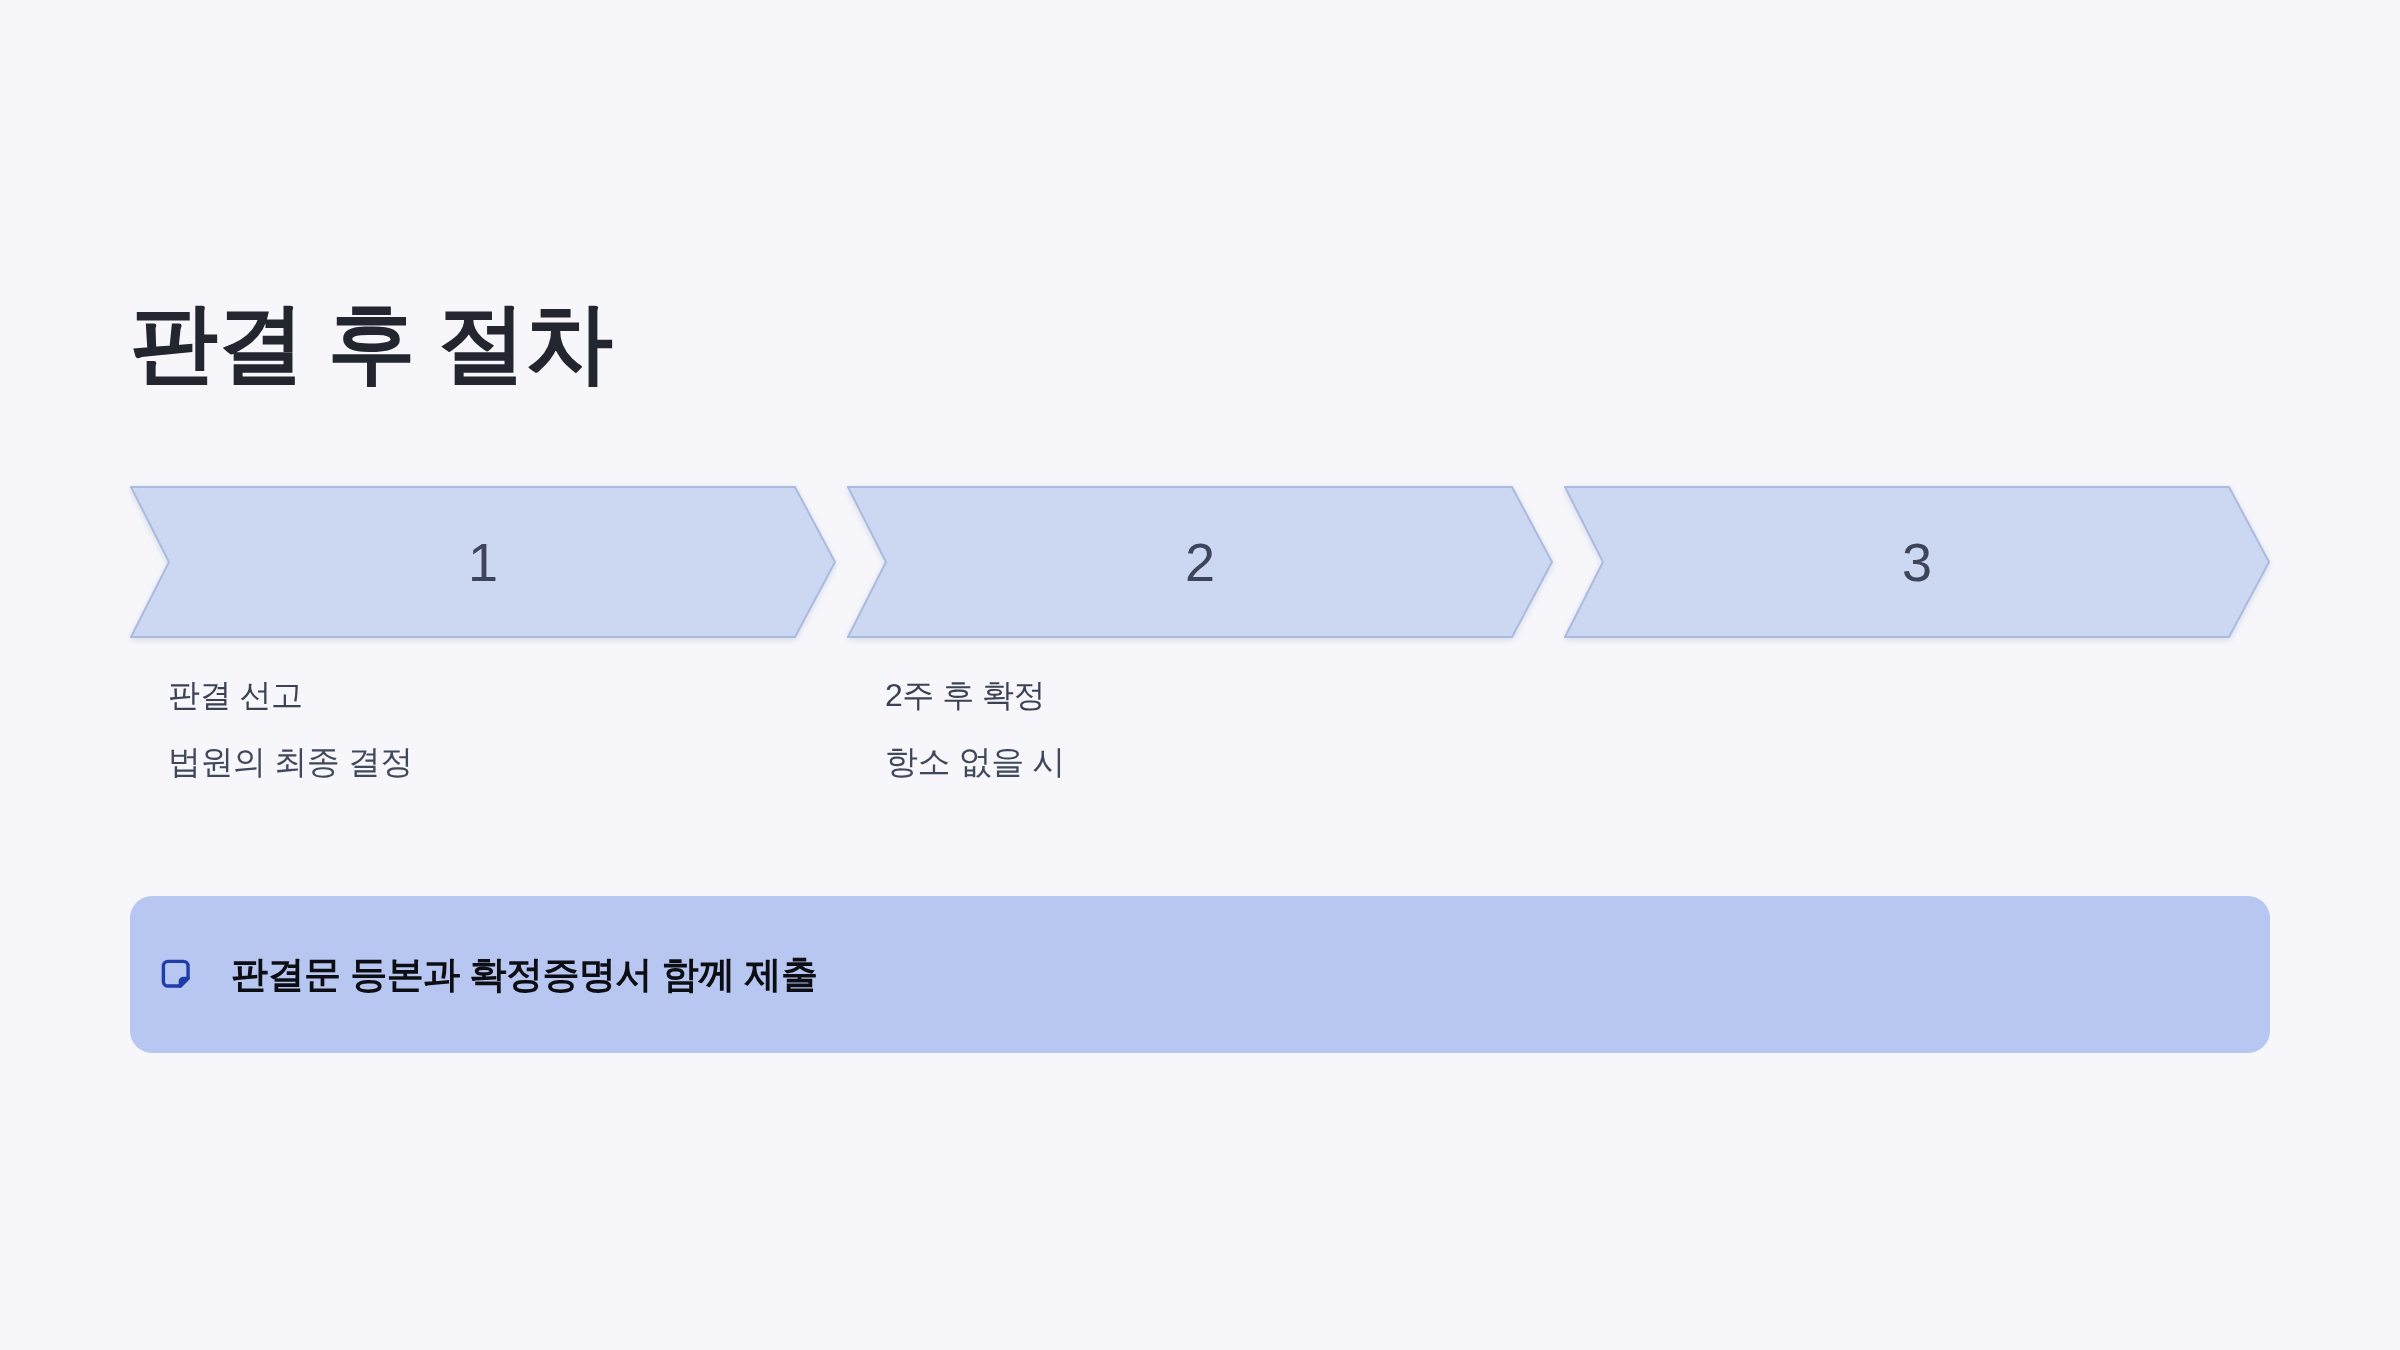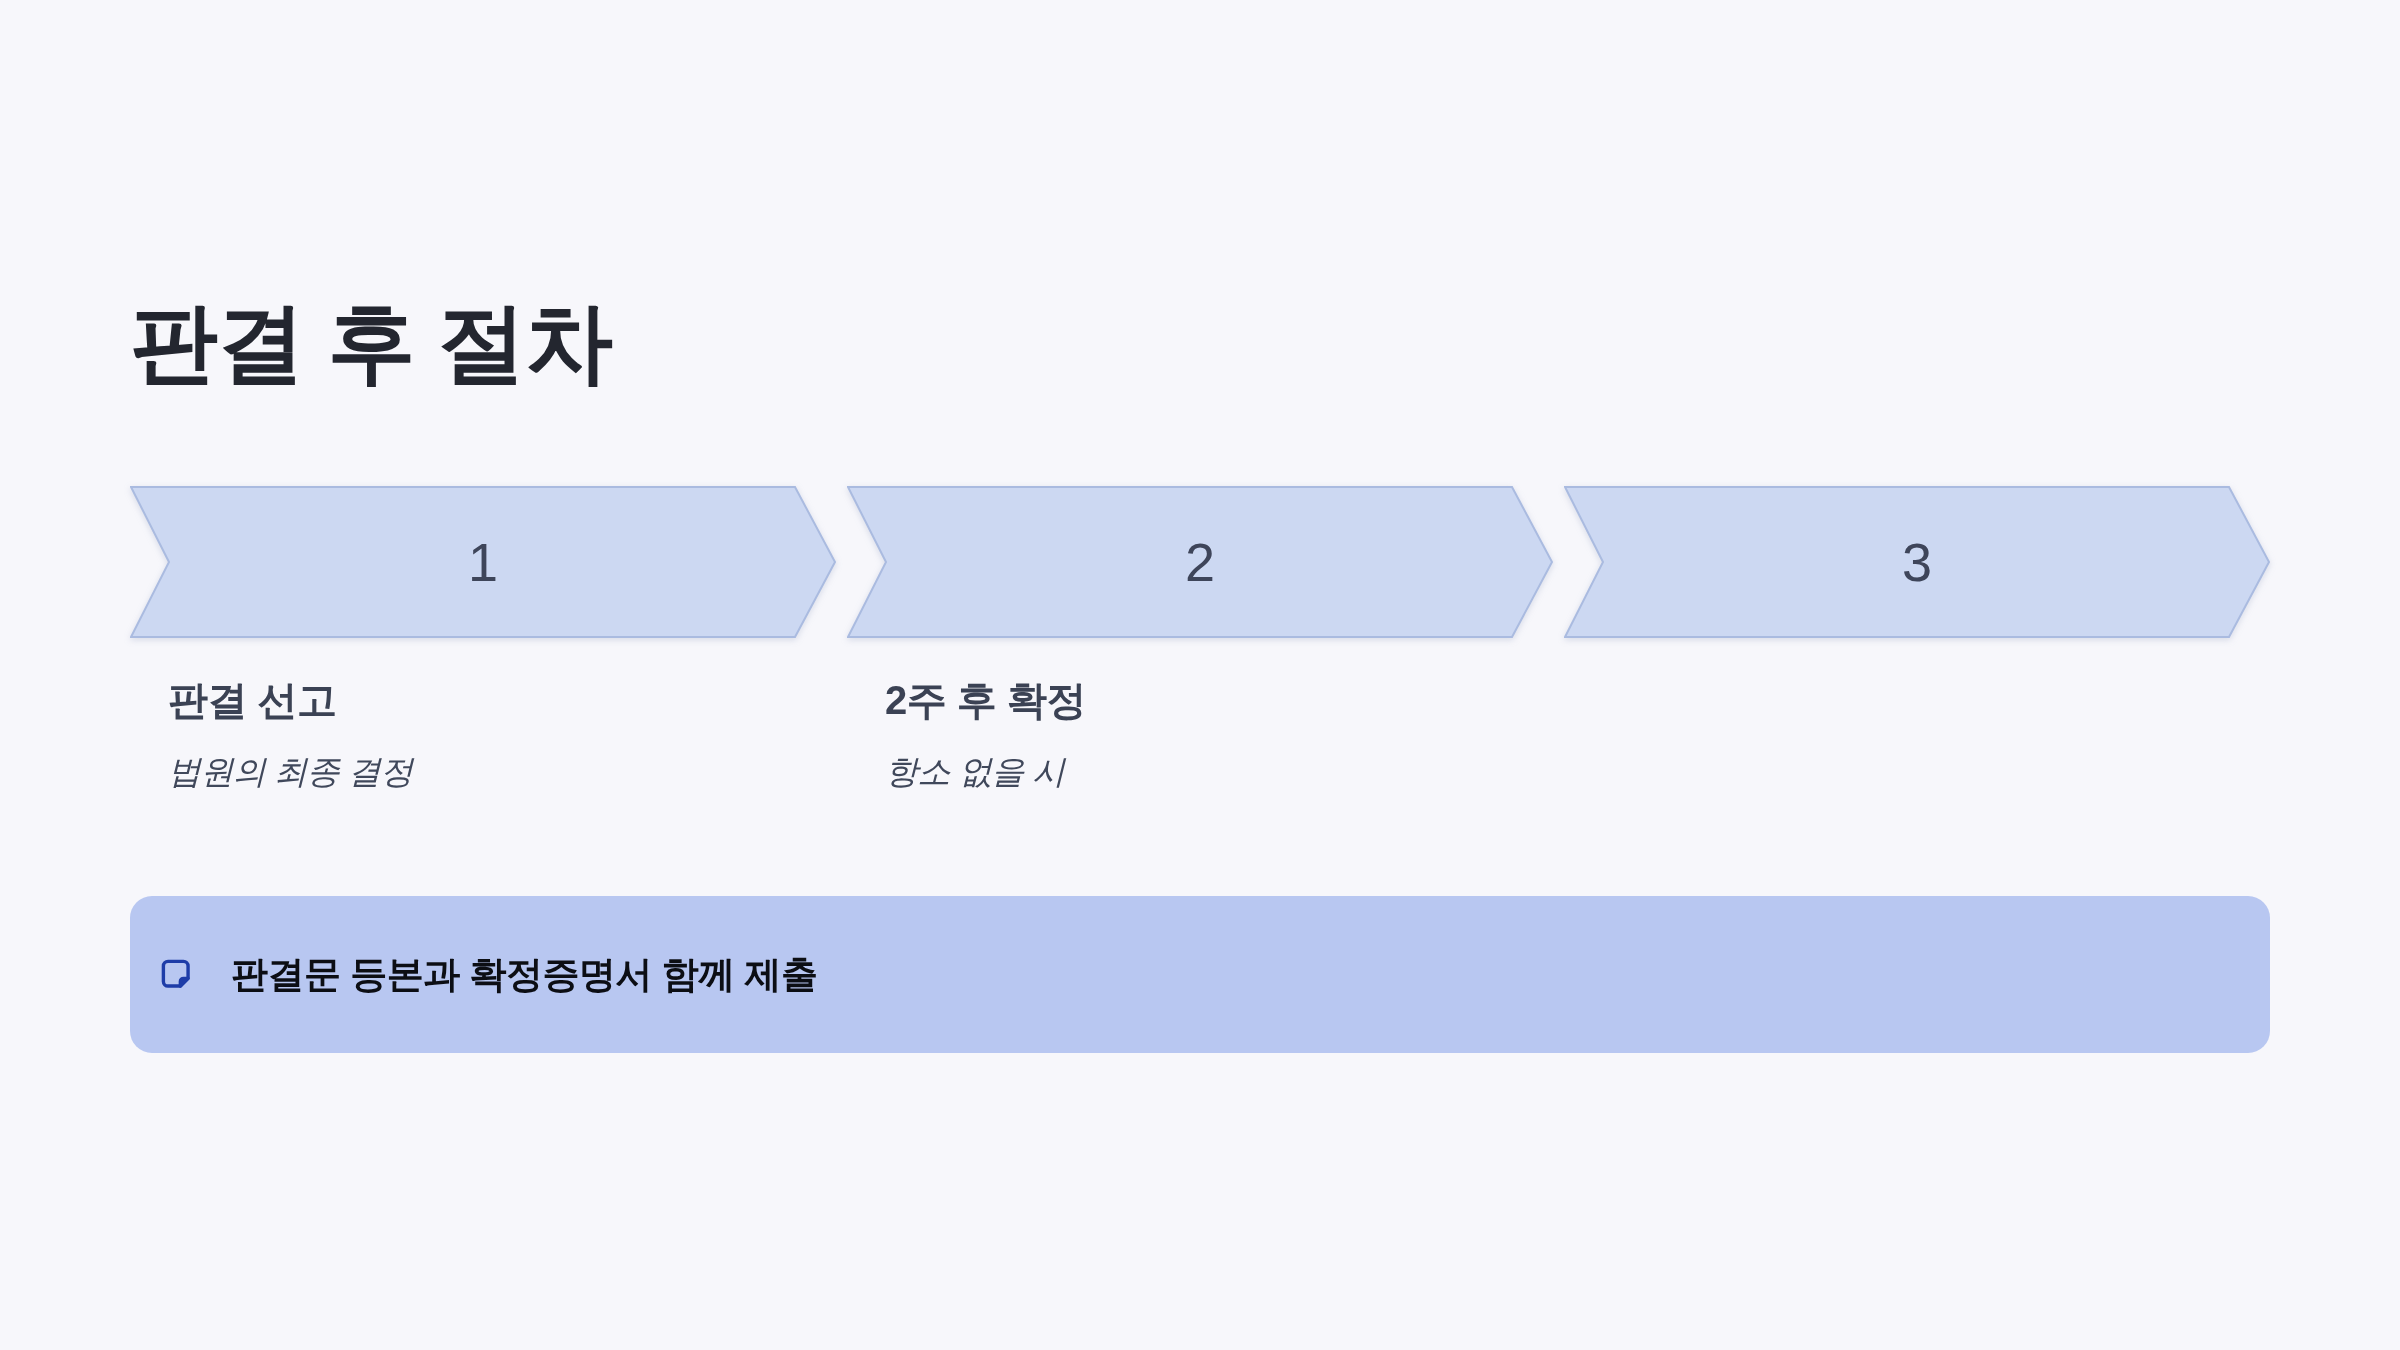--- a/index.html
+++ b/index.html
@@ -68,34 +68,33 @@
     right: 130px;
     top: 676px;
     display: flex;
     gap: 11px;
   }
   .step-label {
     flex: 1 1 0;
     padding-left: 38px;
   }
   .step-heading {
-    font-size: 40px;
-    font-weight: 700;
+    font-size: 32px;
+    font-weight: 400;
     color: #3b4254;
     letter-spacing: -0.5px;
     line-height: 1.2;
   }
   .step-subtitle {
     margin-top: 28px;
     font-size: 33px;
     font-weight: 500;
     color: #40485b;
     letter-spacing: -0.5px;
     line-height: 1.2;
-    font-style: italic;
   }
   .note-box {
     position: absolute;
     left: 130px;
     right: 130px;
     top: 896px;
     height: 157px;
     background: #b8c7f1;
     border-radius: 22px;
     display: flex;

